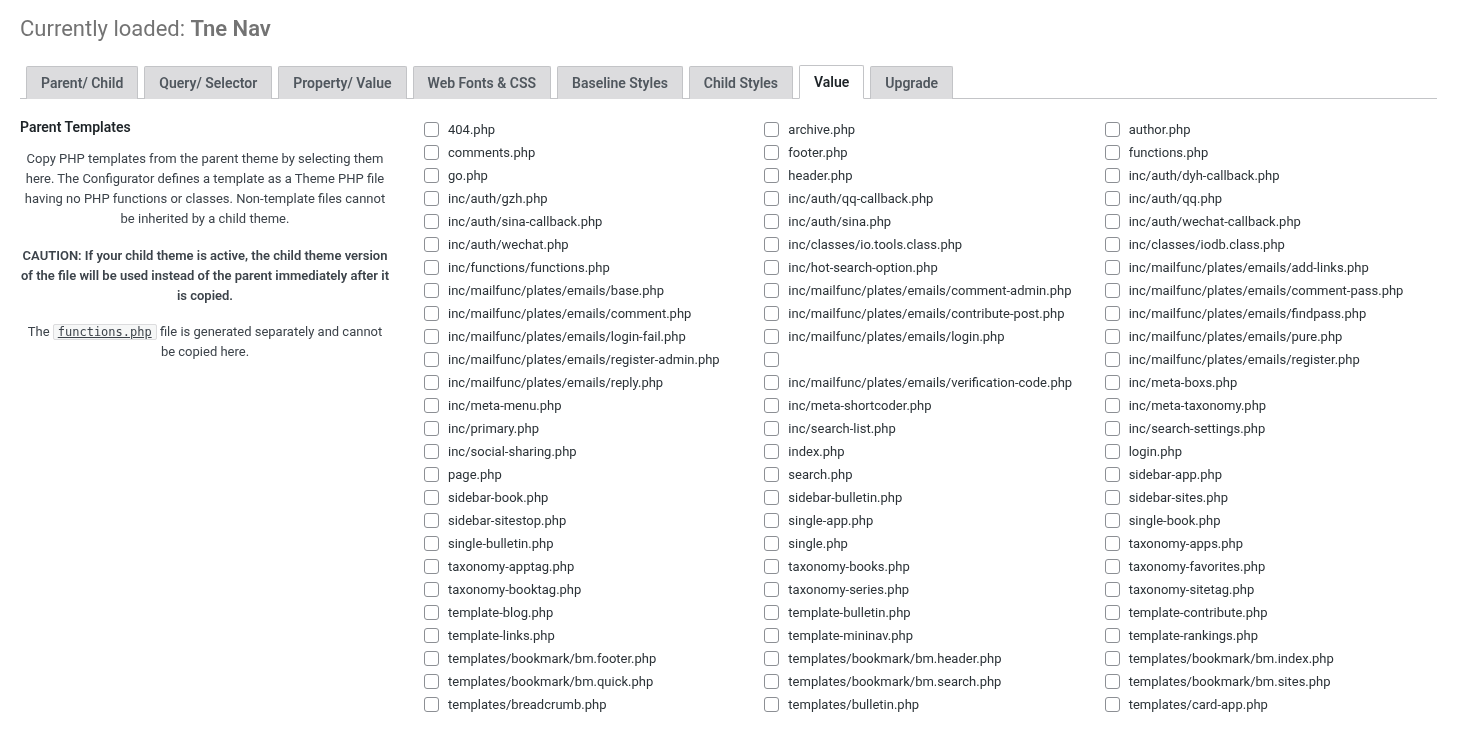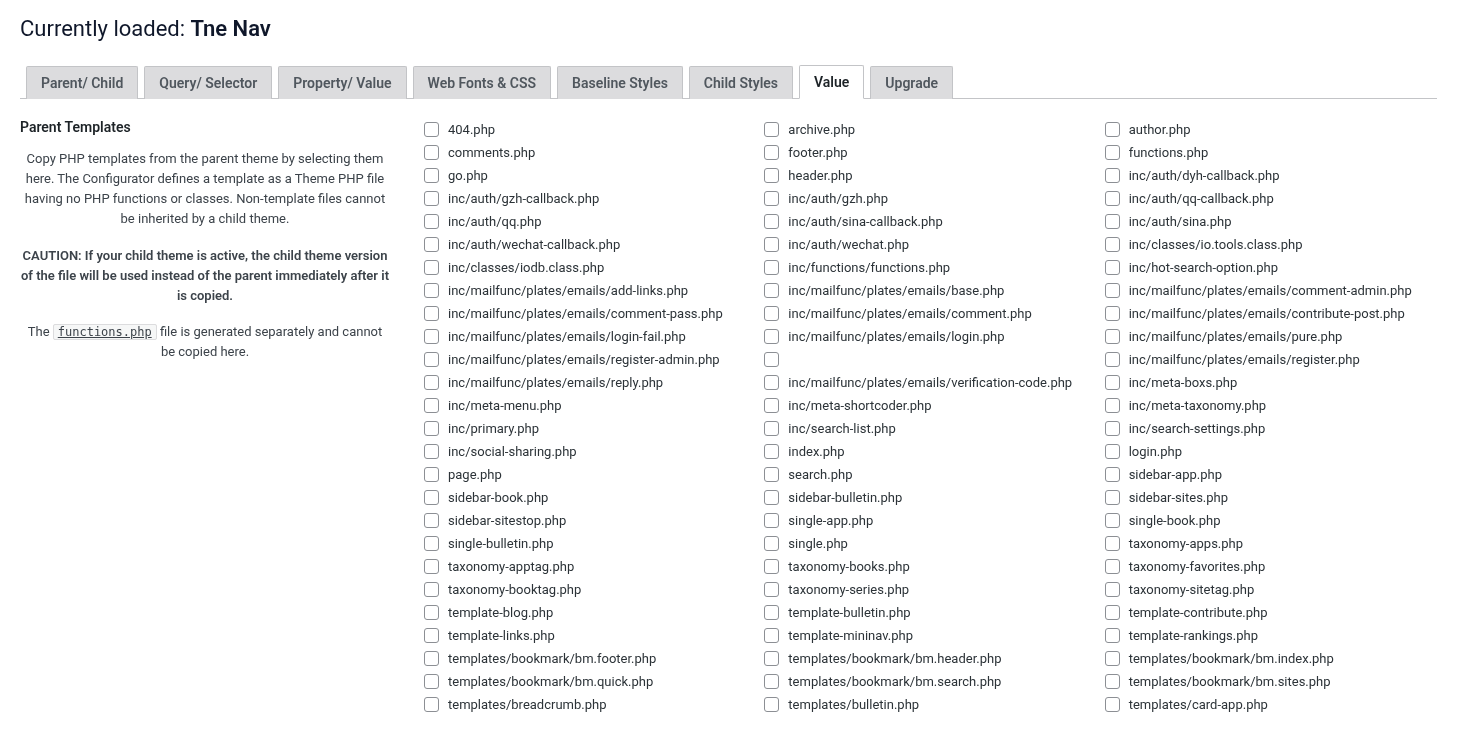--- a/index.html
+++ b/index.html
@@ -7,21 +7,21 @@
     margin: 0;
     font-family: -apple-system, BlinkMacSystemFont, "Segoe UI", Roboto, Oxygen-Sans, Ubuntu, Cantarell, "Helvetica Neue", sans-serif;
     font-size: 13px;
     color: #3c434a;
     background: #fff;
     padding: 10px 20px 0 20px;
   }
   .page-title {
     font-size: 22px;
     font-weight: 400;
-    color: #0f172a;
+    color: #737373;
     margin: 6px 0 24px 0;
   }
   .page-title strong { font-weight: 600; }
   .tabs-wrap {
     border-bottom: 1px solid #c3c4c7;
     display: flex;
     align-items: flex-end;
     gap: 6px;
     padding-left: 6px;
   }
@@ -165,24 +165,20 @@
       <label class="file-item">
         <input type="checkbox" class="chk" style="">
         <span>header.php</span>
       </label>
       <label class="file-item">
         <input type="checkbox" class="chk" style="">
         <span>inc/auth/dyh-callback.php</span>
       </label>
       <label class="file-item">
         <input type="checkbox" class="chk" style="">
-        <span>inc/auth/gzh-callback.php</span>
-      </label>
-      <label class="file-item">
-        <input type="checkbox" class="chk" style="">
         <span>inc/auth/gzh.php</span>
       </label>
       <label class="file-item">
         <input type="checkbox" class="chk" style="">
         <span>inc/auth/qq-callback.php</span>
       </label>
       <label class="file-item">
         <input type="checkbox" class="chk" style="">
         <span>inc/auth/qq.php</span>
       </label>
@@ -234,20 +230,24 @@
         <input type="checkbox" class="chk" style="">
         <span>inc/mailfunc/plates/emails/comment-pass.php</span>
       </label>
       <label class="file-item">
         <input type="checkbox" class="chk" style="">
         <span>inc/mailfunc/plates/emails/comment.php</span>
       </label>
       <label class="file-item">
         <input type="checkbox" class="chk" style="">
         <span>inc/mailfunc/plates/emails/contribute-post.php</span>
+      </label>
+      <label class="file-item">
+        <input type="checkbox" class="chk" style="">
+        <span>inc/mailfunc/plates/emails/findpass.php</span>
       </label>
       <label class="file-item">
         <input type="checkbox" class="chk" style="">
         <span>inc/mailfunc/plates/emails/login-fail.php</span>
       </label>
       <label class="file-item">
         <input type="checkbox" class="chk" style="">
         <span>inc/mailfunc/plates/emails/login.php</span>
       </label>
       <label class="file-item">

